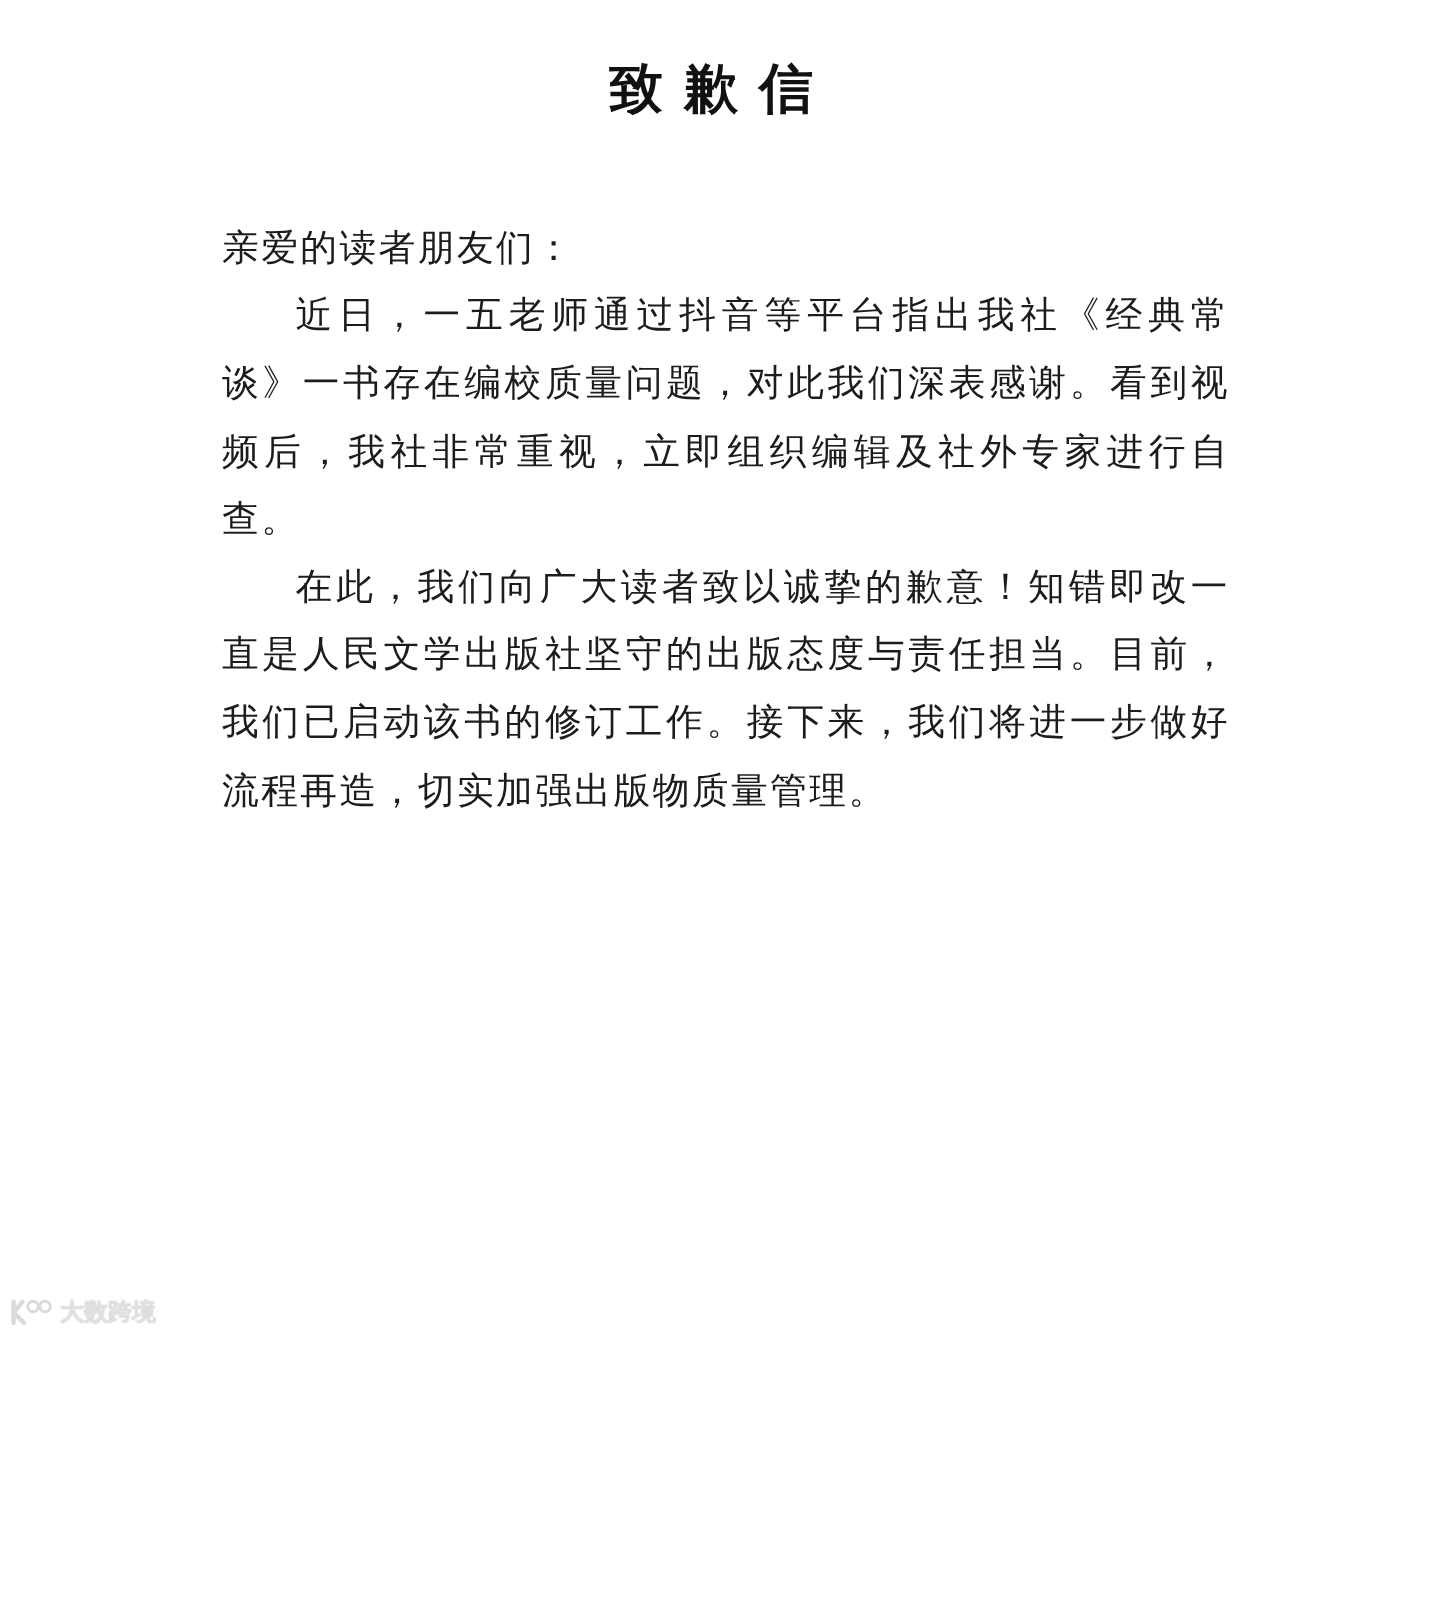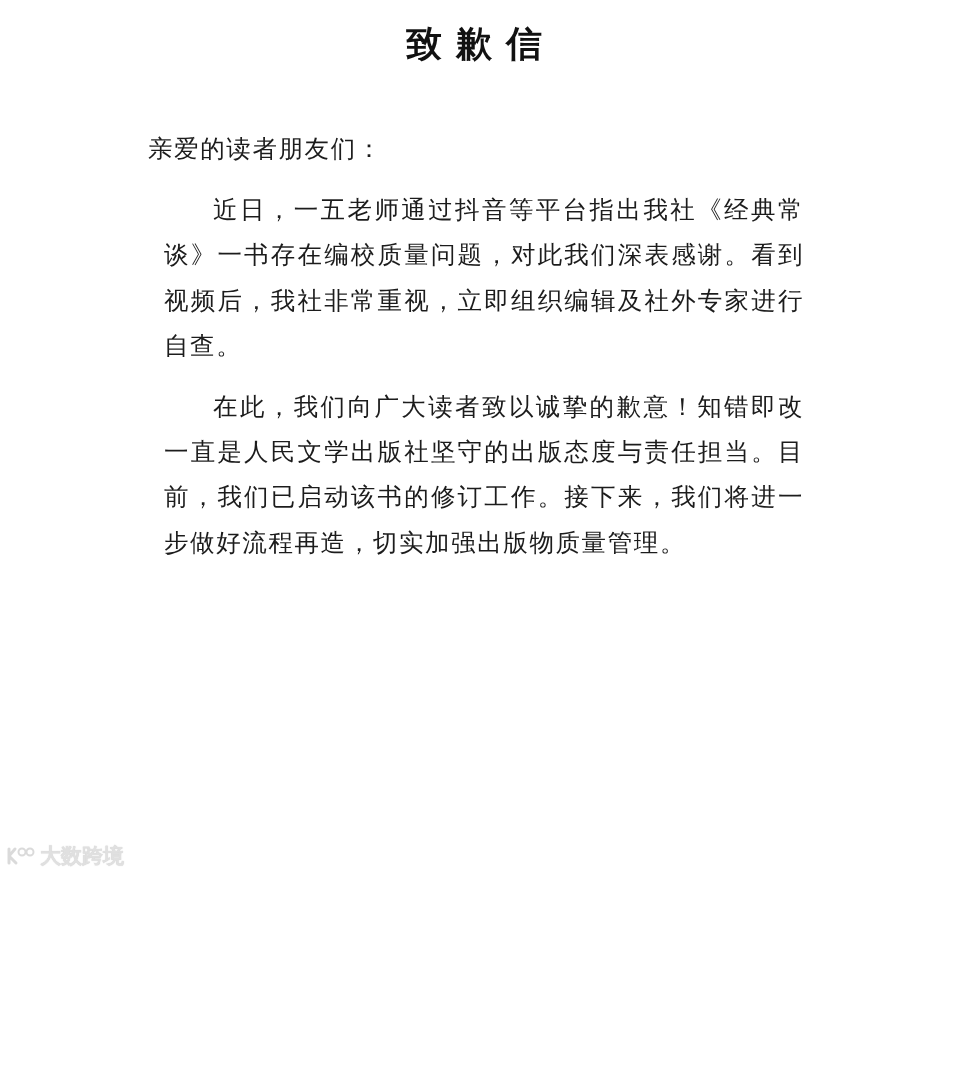--- a/index.html
+++ b/index.html
@@ -10,21 +10,21 @@
     body {
       width: 962px;
       height: 1073px;
       position: relative;
       overflow: hidden;
       font-family: "DejaVu Serif", "Liberation Serif", serif;
       color: #1a1a1a;
     }
     .page {
       position: absolute;
-      left: 0; top: 0;
+      left: 0; top: 16px;
       width: 962px; height: 874px;
       background: #ffffff;
     }
     .title {
       position: absolute;
       top: 14px;
       left: 0;
       width: 962px;
       text-align: center;
       font-family: "DejaVu Sans", "Liberation Sans", sans-serif;
@@ -41,35 +41,35 @@
       width: 672px;
       font-size: 24.5px;
       line-height: 45.2px;
       letter-spacing: 1.6px;
       color: #1c1c1c;
     }
     .salutation {
       margin: 0;
     }
     .para {
-      margin: 16px;
+      margin: 0;
       text-indent: 2em;
       text-align: justify;
     }
     .watermark {
       position: absolute;
       left: 6px;
       bottom: 4px;
       display: flex;
       align-items: center;
       gap: 4px;
       opacity: 0.55;
       color: #c8c8c8;
       font-family: "DejaVu Sans", "Liberation Sans", sans-serif;
-      font-size: 21px;
+      font-size: 16px;
       font-weight: bold;
       text-shadow: 0 0 1px #999;
     }
     .watermark-logo {
       width: 30px;
       height: 22px;
       position: relative;
     }
     .watermark-logo svg { width: 30px; height: 22px; }
   </style>

